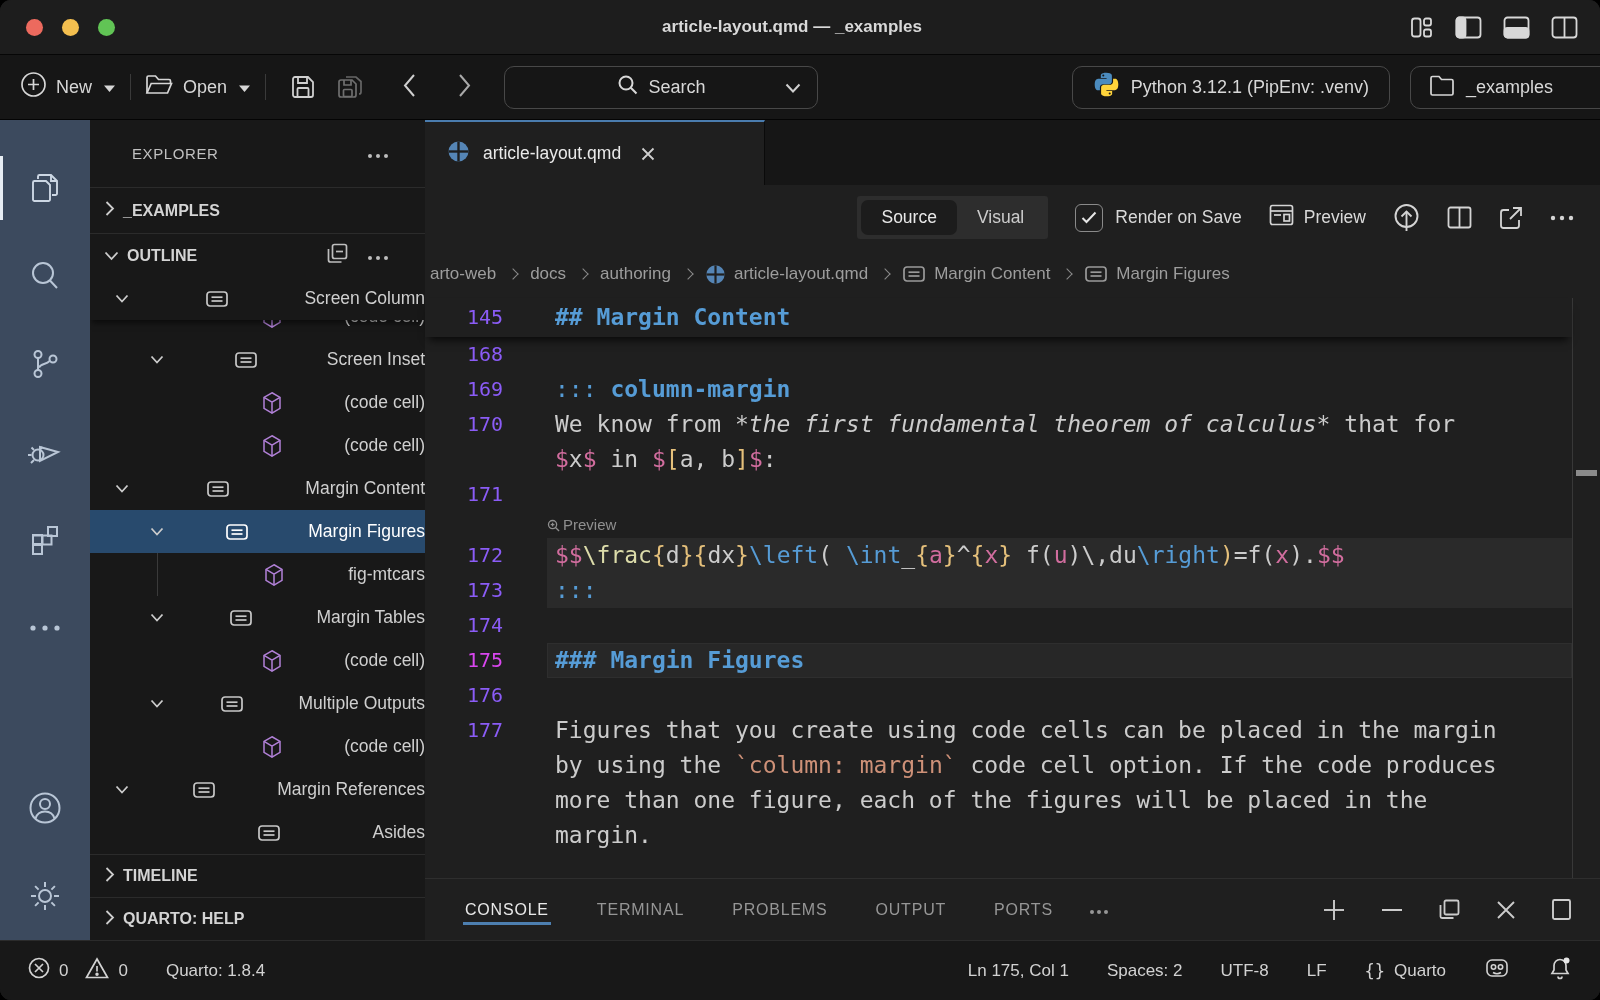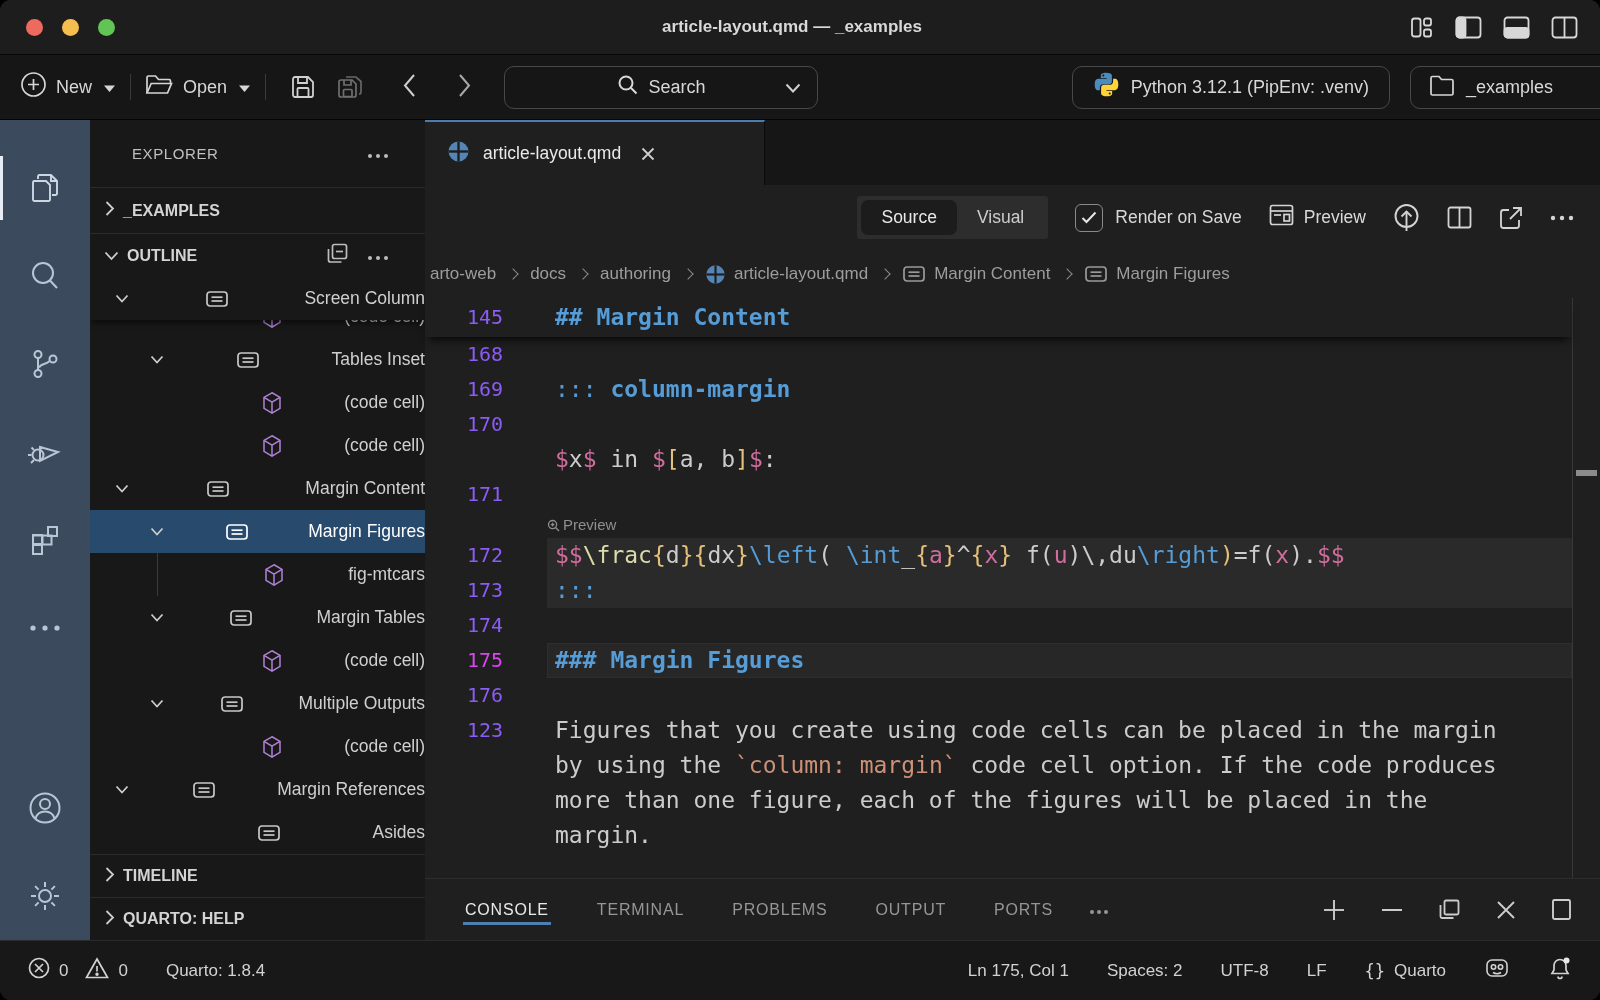--- a/index.html
+++ b/index.html
@@ -370,21 +370,21 @@
                 <path d="M1.5 1.5L7 7.5l5.5-6"></path>
               </svg>
             </span>
             <span class="t-icon">
               <svg width="24" height="20" viewBox="0 0 24 20" fill="none" stroke="#c8c8c8" stroke-width="1.7">
                 <rect x="2" y="3" width="20" height="14" rx="3"></rect>
                 <line x1="6.5" y1="8.2" x2="17.5" y2="8.2"></line>
                 <line x1="6.5" y1="12" x2="17.5" y2="12"></line>
               </svg>
             </span>
-            <span>Tables Inset</span>
+            <span>Screen Inset</span>
           </div>
           <div class="tree-row" style="padding-left: 85px;">
             <span class="chev-slot"></span>
             <span class="t-icon">
               <svg width="22" height="24" viewBox="0 0 24 27" fill="none" stroke="#b180d7" stroke-width="1.7">
                 <path d="M12 2l9 5.2v12.4L12 25l-9-5.4V7.2z"></path>
                 <path d="M12 12.5L21 7.2M12 12.5L3 7.2M12 12.5V25"></path>
               </svg>
             </span>
             <span>(code cell)</span>
@@ -645,42 +645,42 @@
             <span>Margin Figures</span>
           </span>
         </div>
 
       <div class="code-wrap">
         <div class="code-main">
           <div class="sticky-line" id="sticky-line"><span class="gutter">145</span><span class="body"><span class="sg-kwb">## Margin Content</span></span></div>
           <div id="code-rows">
               <div class="code-row"><span class="gutter">168</span><span class="body"></span></div>
               <div class="code-row"><span class="gutter">169</span><span class="body"><span class="sg-kw">::: </span><span class="sg-kwb">column-margin</span></span></div>
-              <div class="code-row"><span class="gutter">170</span></div>
+              <div class="code-row"><span class="gutter">170</span><span class="body"><span class="sg-txt">We know from </span><span class="sg-em">*the first fundamental theorem of calculus*</span><span class="sg-txt"> that for</span></span></div>
               <div class="code-row"><span class="gutter"></span><span class="body"><span class="sg-dollar">$</span><span class="sg-txt">x</span><span class="sg-dollar">$</span><span class="sg-txt"> in </span><span class="sg-dollar">$</span><span class="sg-brace">[</span><span class="sg-txt">a, b</span><span class="sg-brace">]</span><span class="sg-dollar">$</span><span class="sg-txt">:</span></span></div>
               <div class="code-row"><span class="gutter">171</span><span class="body"></span></div>
               <div class="lens-row">
                 <span class="lens-in">
                   <span style="display: flex;">
                     <svg width="13" height="13" viewBox="0 0 14 14" fill="none" stroke="#8f8f8f" stroke-width="1.4">
                       <circle cx="6" cy="6" r="4.4"></circle>
                       <line x1="9.4" y1="9.4" x2="13" y2="13"></line>
                       <line x1="6" y1="4" x2="6" y2="8"></line>
                       <line x1="4" y1="6" x2="8" y2="6"></line>
                     </svg>
                   </span>
                   <span>Preview</span>
                 </span>
               </div>
               <div class="code-row hl"><span class="gutter">172</span><span class="body"><span class="sg-dollar">$$</span><span class="sg-func">\frac</span><span class="sg-brace">{</span><span class="sg-txt">d</span><span class="sg-brace">}{</span><span class="sg-txt">dx</span><span class="sg-brace">}</span><span class="sg-kw">\left</span><span class="sg-txt">( </span><span class="sg-kw">\int</span><span class="sg-txt">_</span><span class="sg-brace">{</span><span class="sg-var">a</span><span class="sg-brace">}</span><span class="sg-txt">^</span><span class="sg-brace">{</span><span class="sg-var">x</span><span class="sg-brace">}</span><span class="sg-txt"> f(</span><span class="sg-var">u</span><span class="sg-txt">)\,du</span><span class="sg-kw">\right</span><span class="sg-brace">)</span><span class="sg-txt">=f(</span><span class="sg-var">x</span><span class="sg-txt">).</span><span class="sg-dollar">$$</span></span></div>
               <div class="code-row hl"><span class="gutter">173</span><span class="body"><span class="sg-kw">:::</span></span></div>
               <div class="code-row"><span class="gutter">174</span><span class="body"></span></div>
               <div class="code-row cur"><span class="gutter">175</span><span class="body"><span class="sg-kwb">### Margin Figures</span></span></div>
               <div class="code-row"><span class="gutter">176</span><span class="body"></span></div>
-              <div class="code-row"><span class="gutter">123</span><span class="body"><span class="sg-txt">Figures that you create using code cells can be placed in the margin</span></span></div>
+              <div class="code-row"><span class="gutter">177</span><span class="body"><span class="sg-txt">Figures that you create using code cells can be placed in the margin</span></span></div>
               <div class="code-row"><span class="gutter"></span><span class="body"><span class="sg-txt">by using the </span><span class="sg-str">`column: margin`</span><span class="sg-txt"> code cell option. If the code produces</span></span></div>
               <div class="code-row"><span class="gutter"></span><span class="body"><span class="sg-txt">more than one figure, each of the figures will be placed in the</span></span></div>
               <div class="code-row"><span class="gutter"></span><span class="body"><span class="sg-txt">margin.</span></span></div>
             </div>
         </div>
         <div class="ruler">
             <div class="ruler-marker"></div>
           </div>
       </div>
 

